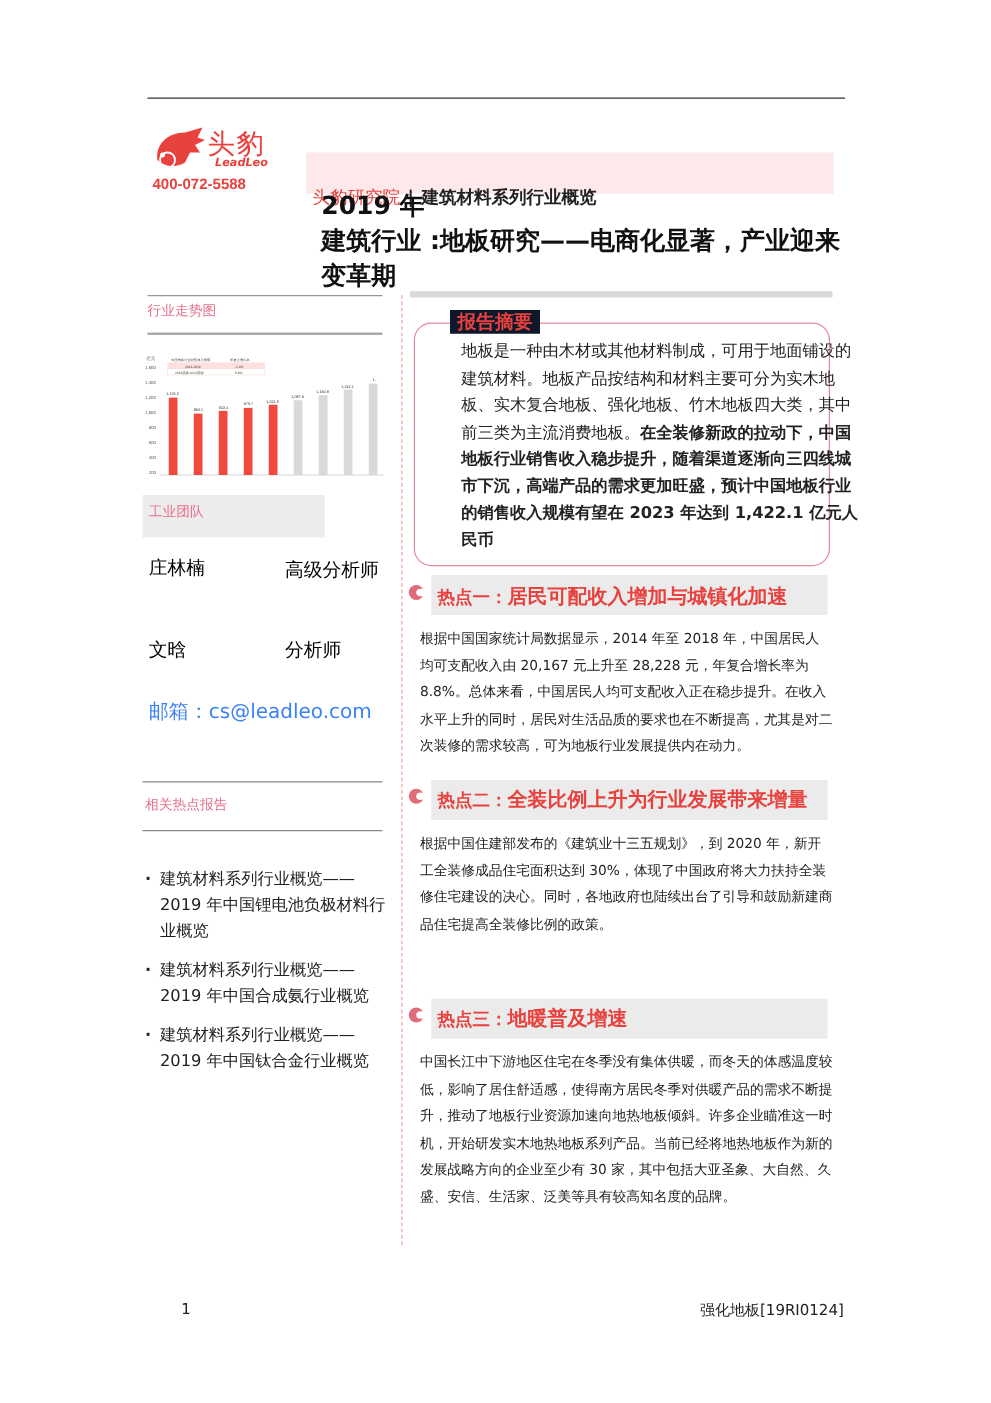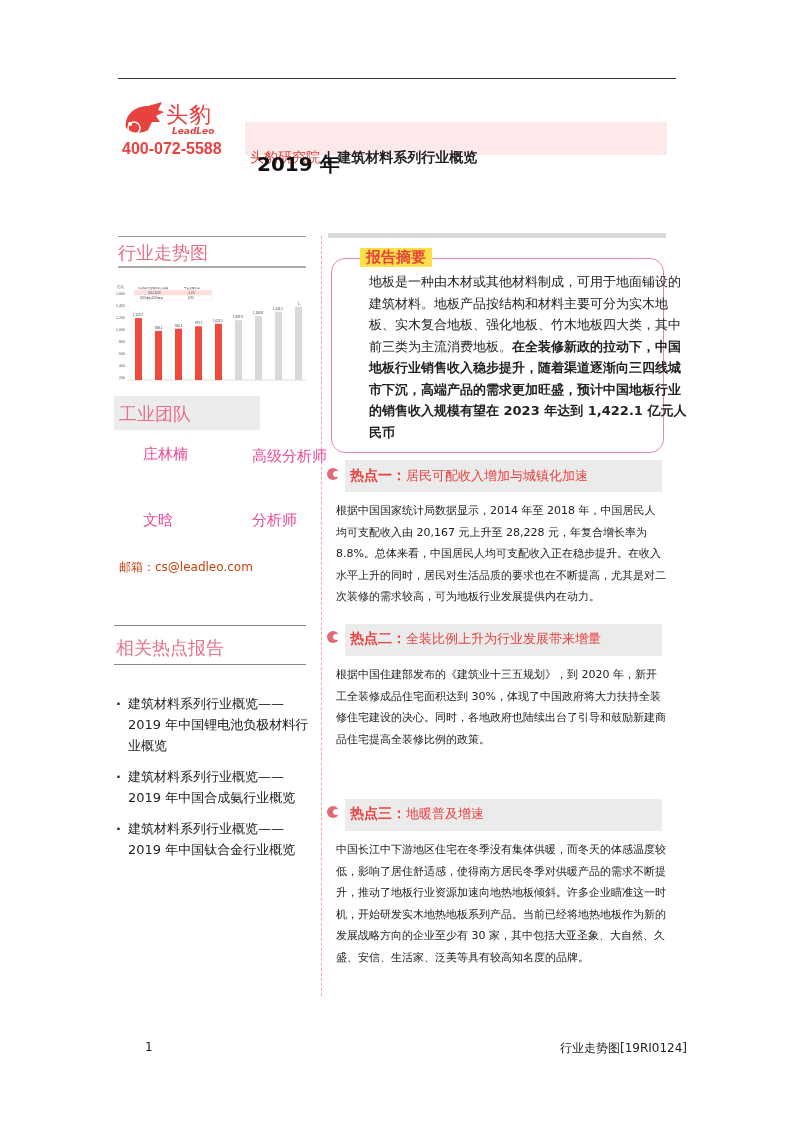--- a/index.html
+++ b/index.html
@@ -3,50 +3,50 @@
 <meta charset="utf-8">
 <style>
   html,body{margin:0;padding:0;background:#fff;}
   body{width:793px;height:1122px;position:relative;font-family:"DejaVu Sans","Liberation Sans",sans-serif;color:#222;overflow:hidden;}
   .abs{position:absolute;}
   .topline{left:118px;top:78px;width:558px;height:1px;background:#333;}
   
   .logo{left:122px;top:98px;width:110px;height:45px;}
   .logo-cn{left:166px;top:100px;font-size:22px;font-weight:normal;color:#e8423f;letter-spacing:1px;}
   .logo-en{left:172px;top:126px;font-size:9px;font-style:italic;font-weight:bold;color:#e8423f;}
-  .phone{left:122px;top:140px;font-size:16px;font-weight:bold;color:#e8423f;font-family:"Liberation Sans",sans-serif;}
+  .phone{left:122px;top:140px;font-size:12px;font-weight:bold;color:#e8423f;font-family:"Liberation Sans",sans-serif;}
   
   .band{left:245px;top:122px;width:422px;height:33px;background:#fde9e9;}
   .band-text{left:250px;top:130px;font-size:14px;font-weight:bold;margin-top:19px;}
   .band-red{color:#e8423f;font-weight:normal;}
   .band-sep{margin:0 6px;}
   .title{left:257px;top:150px;font-size:20px;font-weight:bold;line-height:28px;color:#111;width:425px;}
   .grey-bar{left:328px;top:233px;width:338px;height:5px;background:#d9d9d9;}
   .dash-v{left:321px;top:236px;width:0;height:760px;border-left:1px dashed #f0a7a7;}
   
-  .sec-title{font-size:18px;color:#e8708a;}
+  .sec-title{font-size:11px;color:#e8708a;}
   .rule{height:2px;background:#aaa;}
   .chart{left:112px;top:282px;width:195px;height:100px;}
   .team-band{left:114px;top:396px;width:146px;height:34px;background:#ececec;}
-  .person{font-size:15px;color:#ec4899;margin-left:24px;}
-  .email{left:119px;top:559px;font-size:12px;color:#c2410c;}
+  .person{font-size:15px;color:#000000;}
+  .email{left:119px;top:559px;font-size:16px;color:#3b82f6;}
   .rel-list{left:116px;top:693px;width:196px;font-size:13px;line-height:21px;color:#222;}
   .rel-item{display:flex;margin-bottom:10px;}
   .rel-bullet{width:12px;flex:none;font-weight:bold;}
   
   .summary{left:331px;top:258px;width:331px;height:193px;border:1px solid #e38b9b;border-radius:14px;}
-  .summary-title{left:360px;top:248px;background:#fde047;padding:0 6px;font-size:15px;font-weight:bold;color:#e8423f;text-align:right;}
+  .summary-title{left:360px;top:248px;background:#0f172a;padding:0 6px;font-size:15px;font-weight:bold;color:#e8423f;text-align:right;}
   .summary-body{left:341px;top:271px;width:318px;font-size:13px;line-height:21.5px;color:#222;margin-left:28px;}
   .b{font-weight:bold;}
   
   .hp-band{left:345px;width:317px;height:32px;background:#ebebeb;}
   .hp-icon{left:327px;width:12px;height:12px;border-radius:50%;background:#e06b7b;}
   .hp-icon::after{content:"";position:absolute;left:6px;top:3px;width:7px;height:6px;border-radius:50%;background:#fff;}
   .hp-label{left:350px;font-size:14px;font-weight:bold;color:#e8423f;}
-  .hp-sub{font-size:13px;font-weight:normal;color:#e8423f;}
+  .hp-sub{font-size:16px;font-weight:bold;color:#e8423f;}
   .hp-body{left:336px;width:330px;font-size:11px;line-height:21.5px;color:#222;}
   .footer-num{left:145px;top:1040px;font-size:12px;}
   .footer-code{left:560px;top:1040px;font-size:12px;}
 </style>
 </head>
 <body>
 
 <div class="abs topline"></div>
 
 <svg class="abs logo" viewBox="0 0 110 45" width="110" height="45">
@@ -57,20 +57,21 @@
 <div class="abs logo-cn">头豹</div>
 <div class="abs logo-en">LeadLeo</div>
 <div class="abs phone">400-072-5588</div>
 
 <div class="abs band"></div>
 <div class="abs band-text">
   <span class="band-red">头豹研究院</span><span class="band-sep">|</span><span>建筑材料系列行业概览</span>
 </div>
 <div class="abs title">
   <div>2019 年</div>
+  <div>建筑行业 :地板研究——电商化显著，产业迎来变革期</div>
 </div>
 
 <div class="abs grey-bar"></div>
 <div class="abs rule" style="left:118px;top:236px;width:188px;height:1px;background:#999;"></div>
 <div class="abs dash-v"></div>
 
 <div class="abs sec-title" style="left:118px;top:241px;">行业走势图</div>
 <div class="abs rule" style="left:118px;top:266px;width:188px;"></div>
 
 <svg class="abs chart" viewBox="0 0 195 100" width="195" height="100">
@@ -162,13 +163,13 @@
 <div class="abs hp-icon" style="top:631px;"></div>
 <div class="abs hp-label" style="top:630px;"><span>热点二：</span><span class="hp-sub">全装比例上升为行业发展带来增量</span></div>
 <div class="abs hp-body" style="top:664px;">根据中国住建部发布的《建筑业十三五规划》，到 2020 年，新开工全装修成品住宅面积达到 30%，体现了中国政府将大力扶持全装修住宅建设的决心。同时，各地政府也陆续出台了引导和鼓励新建商品住宅提高全装修比例的政策。</div>
 
 <div class="abs hp-band" style="top:799px;"></div>
 <div class="abs hp-icon" style="top:806px;"></div>
 <div class="abs hp-label" style="top:805px;"><span>热点三：</span><span class="hp-sub">地暖普及增速</span></div>
 <div class="abs hp-body" style="top:839px;">中国长江中下游地区住宅在冬季没有集体供暖，而冬天的体感温度较低，影响了居住舒适感，使得南方居民冬季对供暖产品的需求不断提升，推动了地板行业资源加速向地热地板倾斜。许多企业瞄准这一时机，开始研发实木地热地板系列产品。当前已经将地热地板作为新的发展战略方向的企业至少有 30 家，其中包括大亚圣象、大自然、久盛、安信、生活家、泛美等具有较高知名度的品牌。</div>
 
 <div class="abs footer-num">1</div>
-<div class="abs footer-code">行业走势图[19RI0124]</div>
+<div class="abs footer-code">强化地板[19RI0124]</div>
 
 </body></html>

